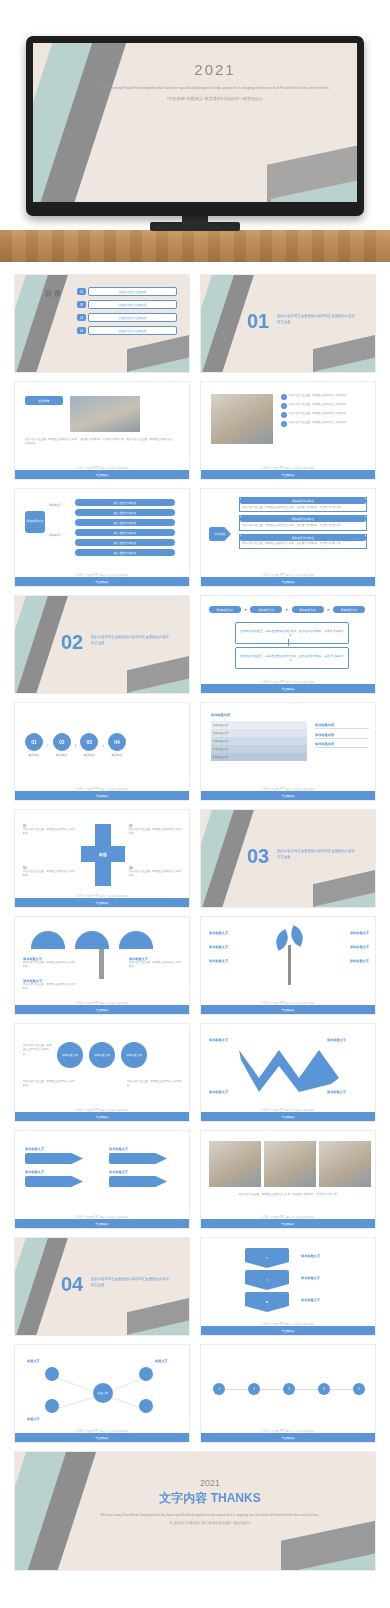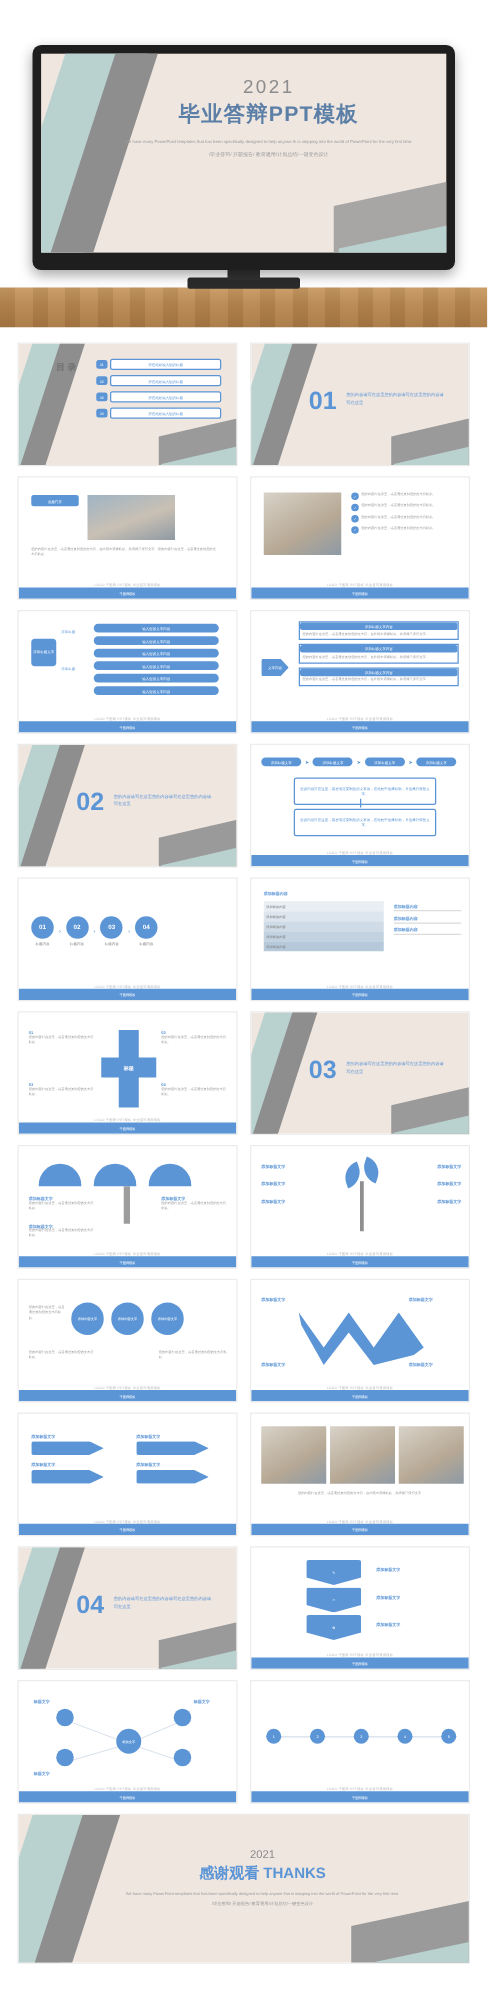--- a/index.html
+++ b/index.html
@@ -84,21 +84,20 @@
     <div class="tv-neck"></div>
     <div class="tv">
       <div class="tv-screen">
         <div class="cov-bg"></div>
         <div class="cov-band-teal"></div>
         <div class="cov-band-grey"></div>
         <div class="cov-band-grey2"></div>
         <div class="cov-band-teal2"></div>
         <div class="cov-inner">
           <div class="cov-year">2021</div>
-          <div class="cov-title">毕业答辩PPT模板</div>
           <div class="cov-en">We have many PowerPoint templates that has been specifically designed to help anyone th is stepping into the world of PowerPoint for the very first time.</div>
           <div class="cov-sub">/毕业答辩/ 开题报告/ 教育通用/计划总结/一键变色设计</div>
         </div>
       </div>
     </div>
   </div>
 
   <div class="grid">
 
     <div class="slide">
@@ -491,20 +490,20 @@
     </div>
 
     <div class="slide wide">
       <div class="corner-peach"></div>
       <div style="position:absolute;left:-10px;top:-10px;width:60px;height:150px;background:#b9d2cf;transform:skewX(-18deg);"></div>
       <div style="position:absolute;left:30px;top:-10px;width:30px;height:150px;background:#8e8e8e;transform:skewX(-18deg);"></div>
       <div style="position:absolute;right:-26px;bottom:-28px;width:120px;height:70px;background:#9a9a9a;transform:skewY(-12deg);"></div>
       <div style="position:absolute;right:-30px;bottom:-42px;width:120px;height:52px;background:#b9d2cf;transform:skewY(-12deg);"></div>
       <div style="position:absolute;left:70px;top:26px;width:250px;text-align:center;">
         <div class="last-year">2021</div>
-        <div class="last-title" style="margin-top:2px;">感谢观看 THANKS</div>
+        <div class="last-title" style="margin-top:2px;">文字内容 THANKS</div>
         <div style="font-size:3.2px;color:#9a9a9a;line-height:1.7;margin-top:6px;">We have many PowerPoint templates that has been specifically designed to help anyone that is stepping into the world of PowerPoint for the very first time.</div>
         <div style="font-size:3.4px;color:#9a9a9a;margin-top:3px;">/毕业答辩/ 开题报告/ 教育通用/计划总结/一键变色设计</div>
       </div>
     </div>
 
   </div>
 </div>
 
 </body></html>

